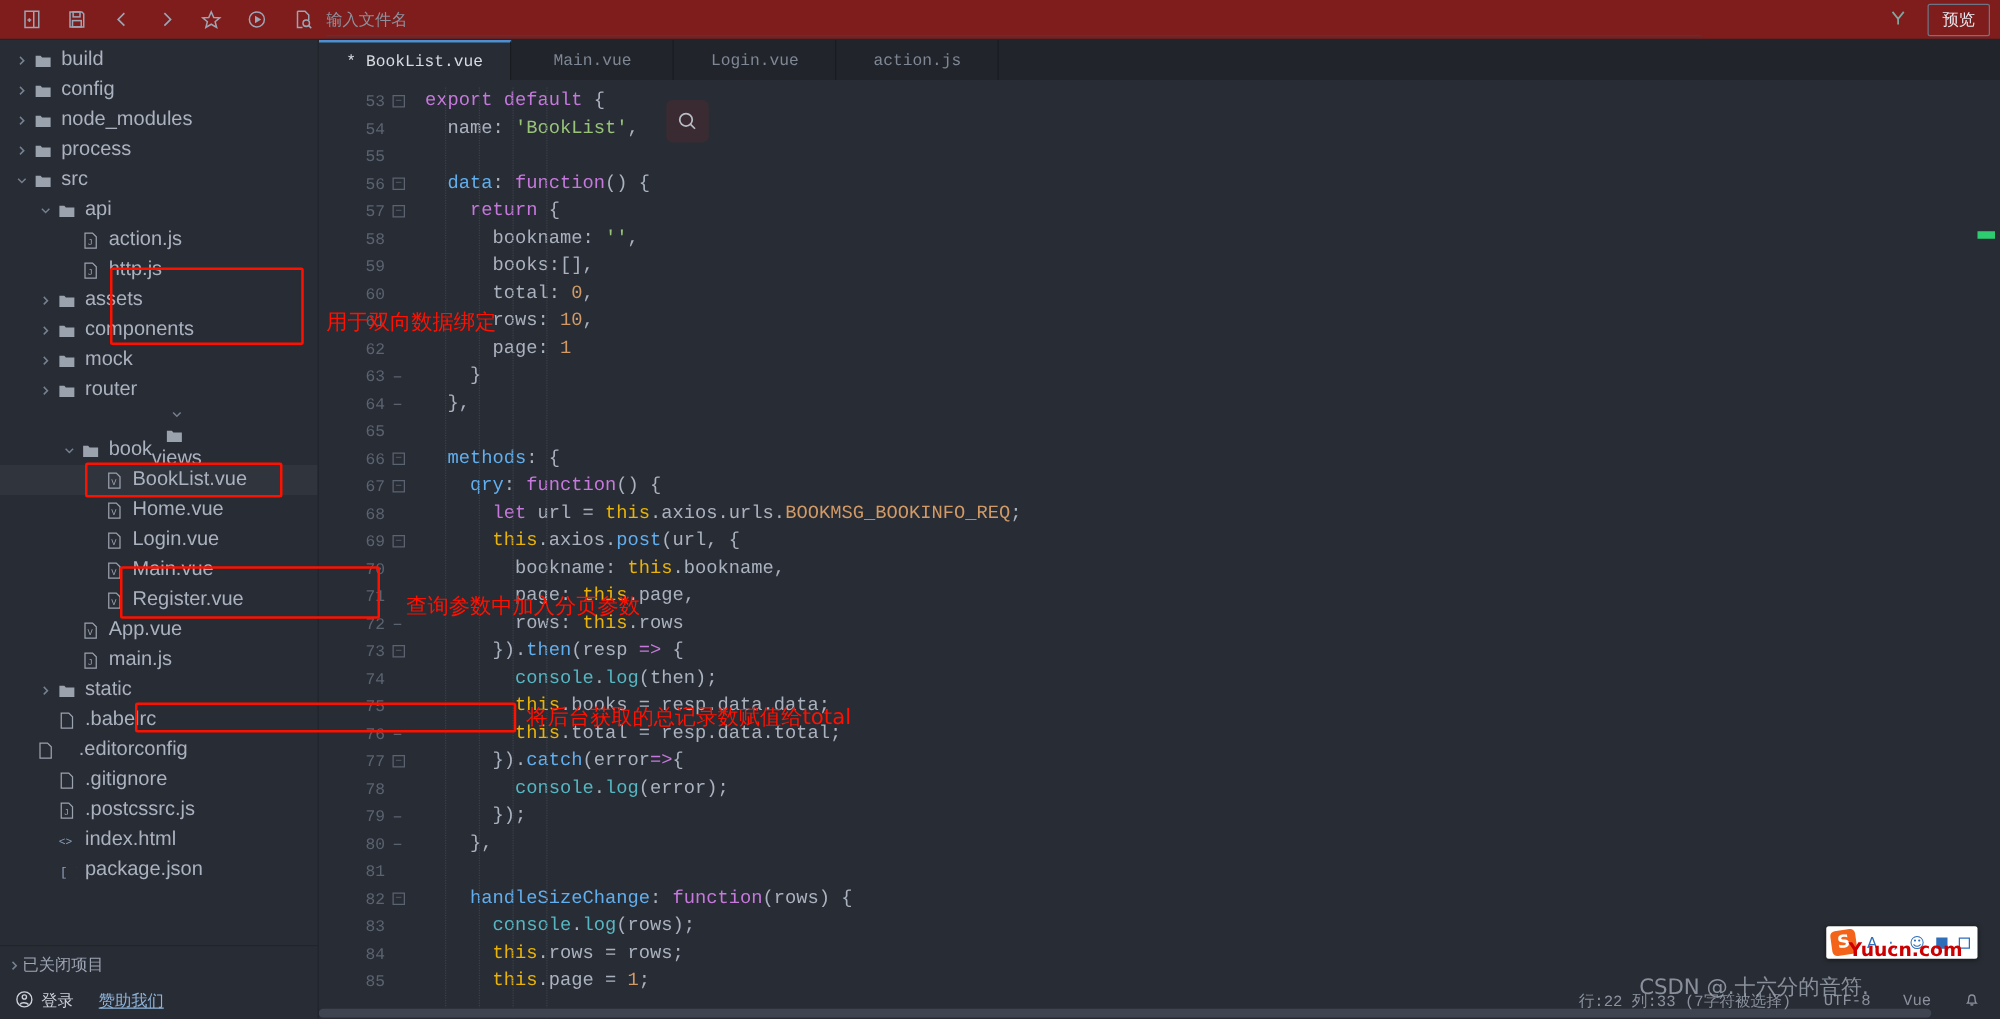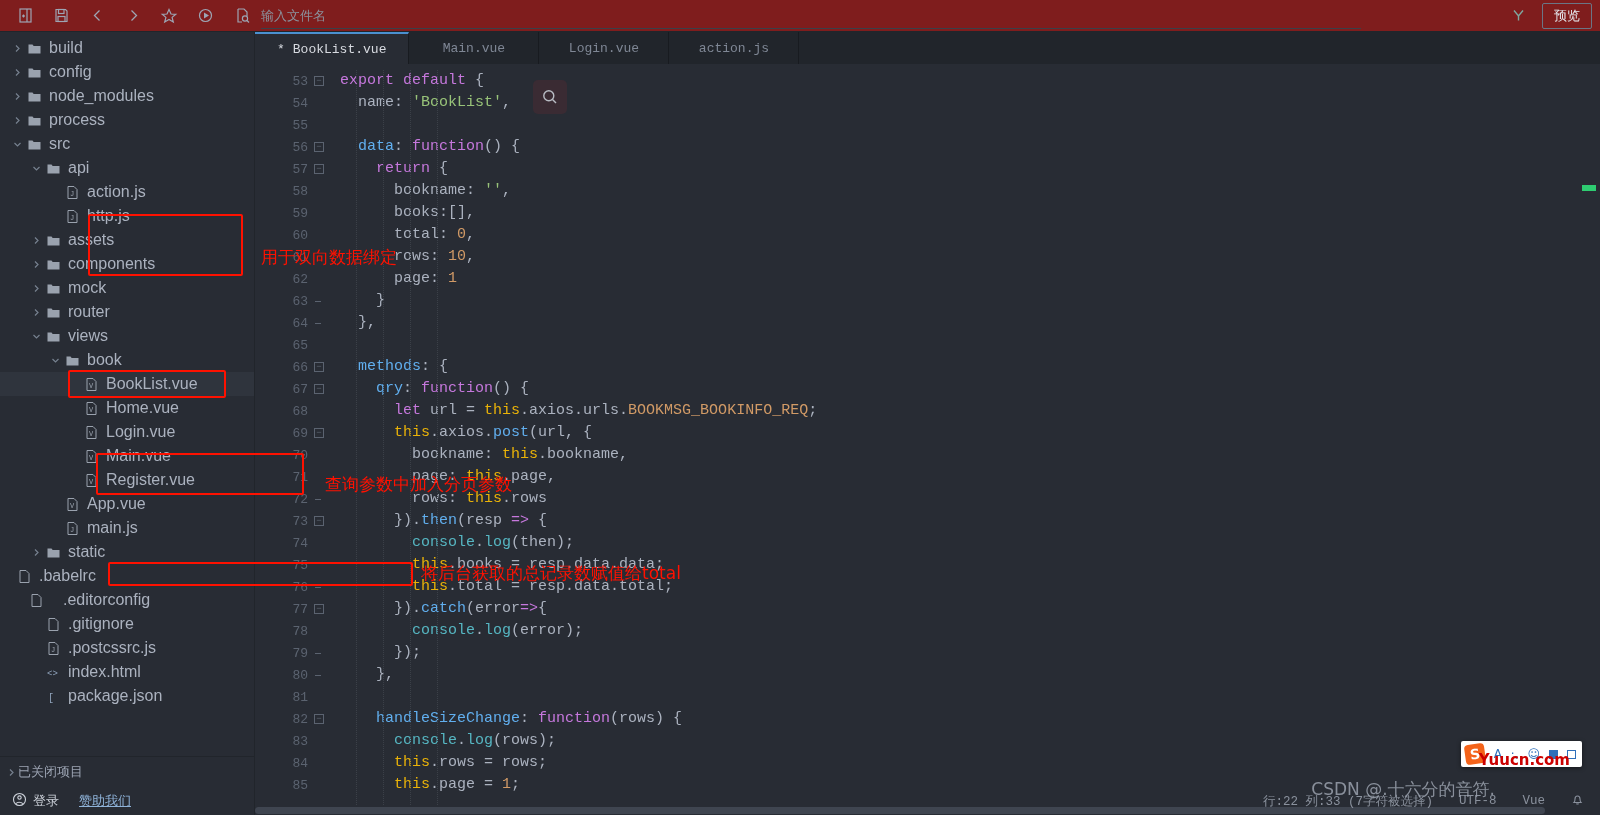--- a/index.html
+++ b/index.html
@@ -396,21 +396,21 @@
                 <polyline points="3,1.5 6,4.5 3,7.5"></polyline>
               </svg>
             </span>
             <span class="ficon">
               <svg width="15" height="15" viewBox="0 0 15 15" fill="none" stroke="#9aa2ae" stroke-width="1">
                 <path d="M1.5 3.5h4l1.2 1.4h6.8v7.6h-12z" fill="#9aa2ae" stroke="none"></path>
               </svg>
             </span>
             <span class="lbl">router</span>
           </div>
-          <div class="row" style="padding-left: 29px;">
+          <div class="row" style="padding-left: 29px; flex-direction: column;">
             <span class="arrow">
               <svg width="9" height="9" viewBox="0 0 9 9" fill="none" stroke="#76818f" stroke-width="1.2">
                 <polyline points="1.5,3 4.5,6 7.5,3"></polyline>
               </svg>
             </span>
             <span class="ficon">
               <svg width="15" height="15" viewBox="0 0 15 15" fill="none" stroke="#9aa2ae" stroke-width="1">
                 <path d="M1.5 3.5h4l1.2 1.4h6.8v7.6h-12z" fill="#9aa2ae" stroke="none"></path>
               </svg>
             </span>
@@ -505,21 +505,21 @@
                 <polyline points="3,1.5 6,4.5 3,7.5"></polyline>
               </svg>
             </span>
             <span class="ficon">
               <svg width="15" height="15" viewBox="0 0 15 15" fill="none" stroke="#9aa2ae" stroke-width="1">
                 <path d="M1.5 3.5h4l1.2 1.4h6.8v7.6h-12z" fill="#9aa2ae" stroke="none"></path>
               </svg>
             </span>
             <span class="lbl">static</span>
           </div>
-          <div class="row" style="">
+          <div class="row" style="padding-left: 29px;">
             <span class="arrow"></span>
             <span class="ficon">
               <svg width="15" height="15" viewBox="0 0 15 15" fill="none" stroke="#9aa2ae" stroke-width="1">
                 <path d="M3 1.5h6l3 3v9H3z"></path>
               </svg>
             </span>
             <span class="lbl">.babelrc</span>
           </div>
           <div class="row" style=" gap: 12px;">
             <span class="arrow"></span>

